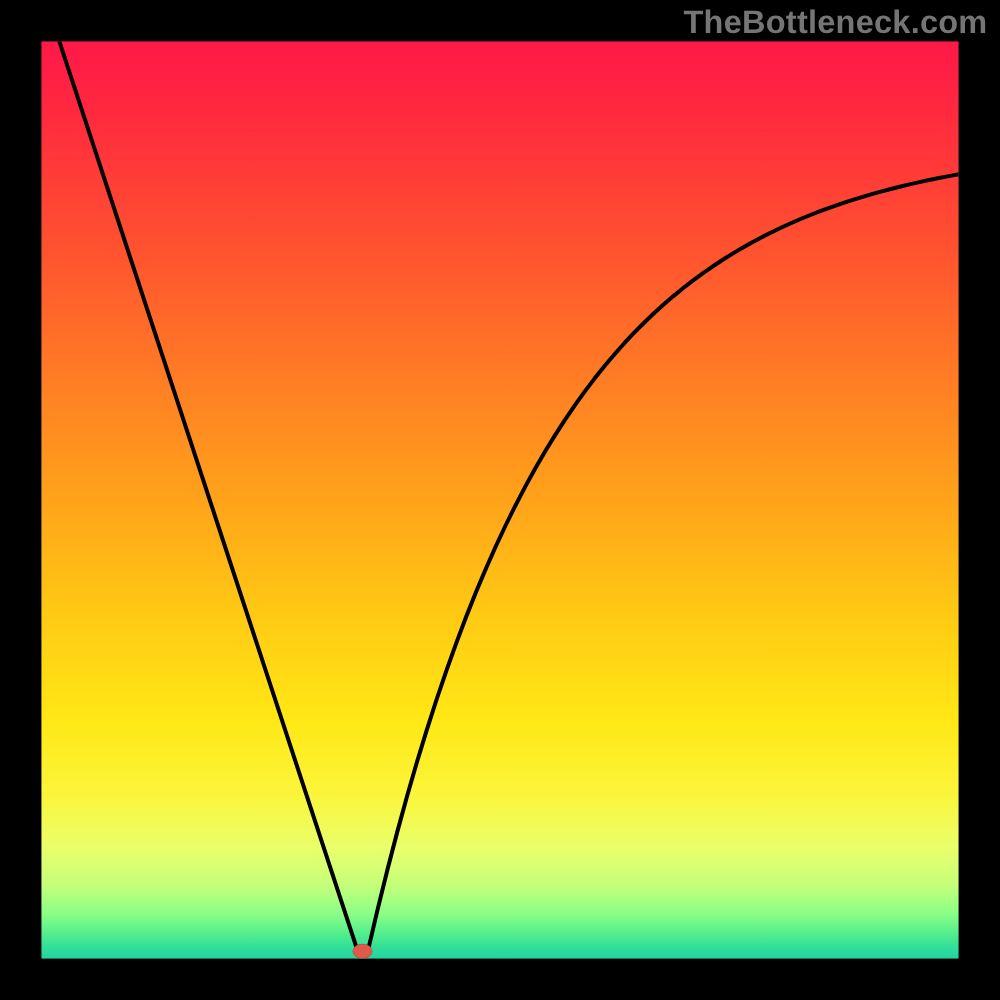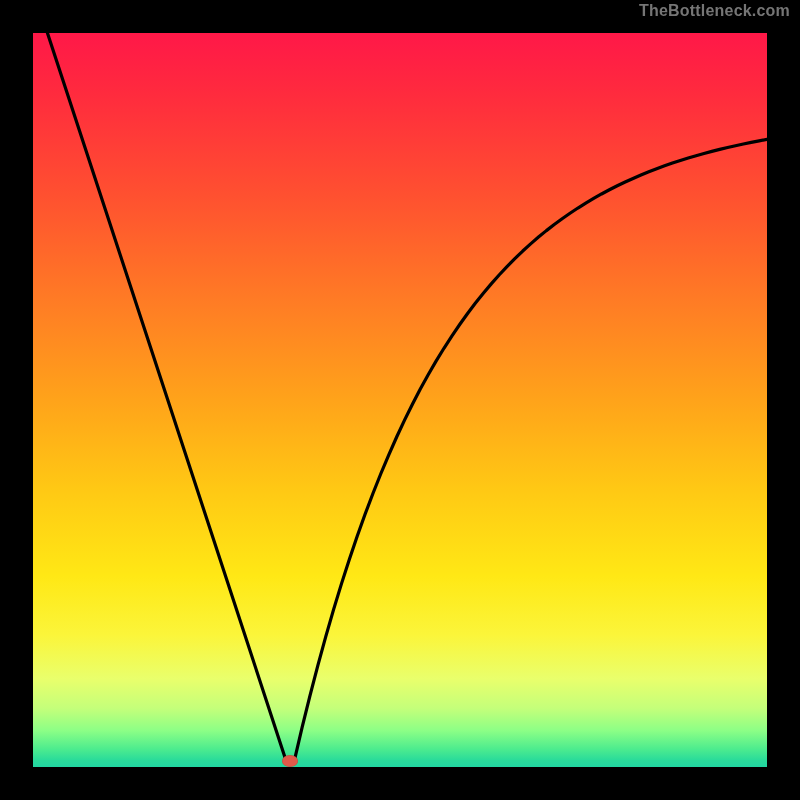--- a/index.html
+++ b/index.html
@@ -15,21 +15,21 @@
     position: relative;
     width: 800px;
     height: 800px;
     background: #000;
   }
   .watermark {
     position: absolute;
     top: 2px;
     right: 10px;
     color: #757575;
-    font-size: 16px;
+    font-size: 26px;
     font-weight: 600;
     letter-spacing: 0.2px;
     z-index: 5;
   }
   .plot-area {
     position: absolute;
     left: 33px;
     top: 33px;
     width: 734px;
     height: 734px;

